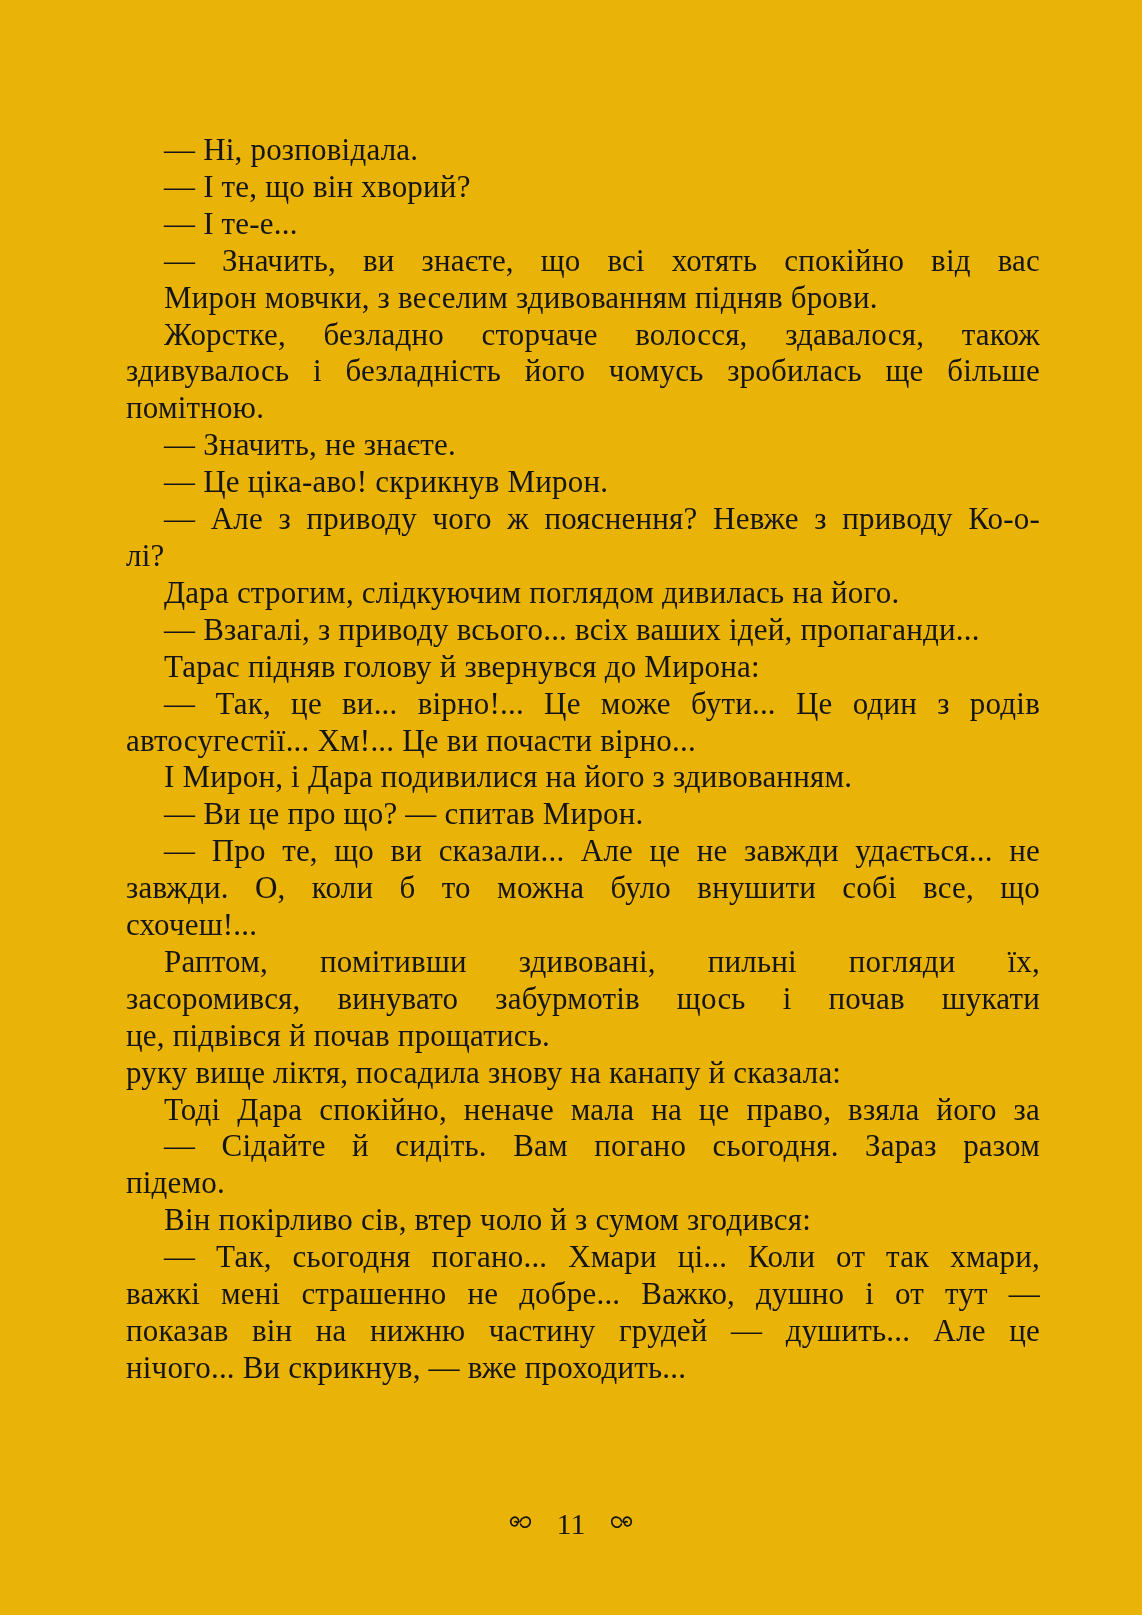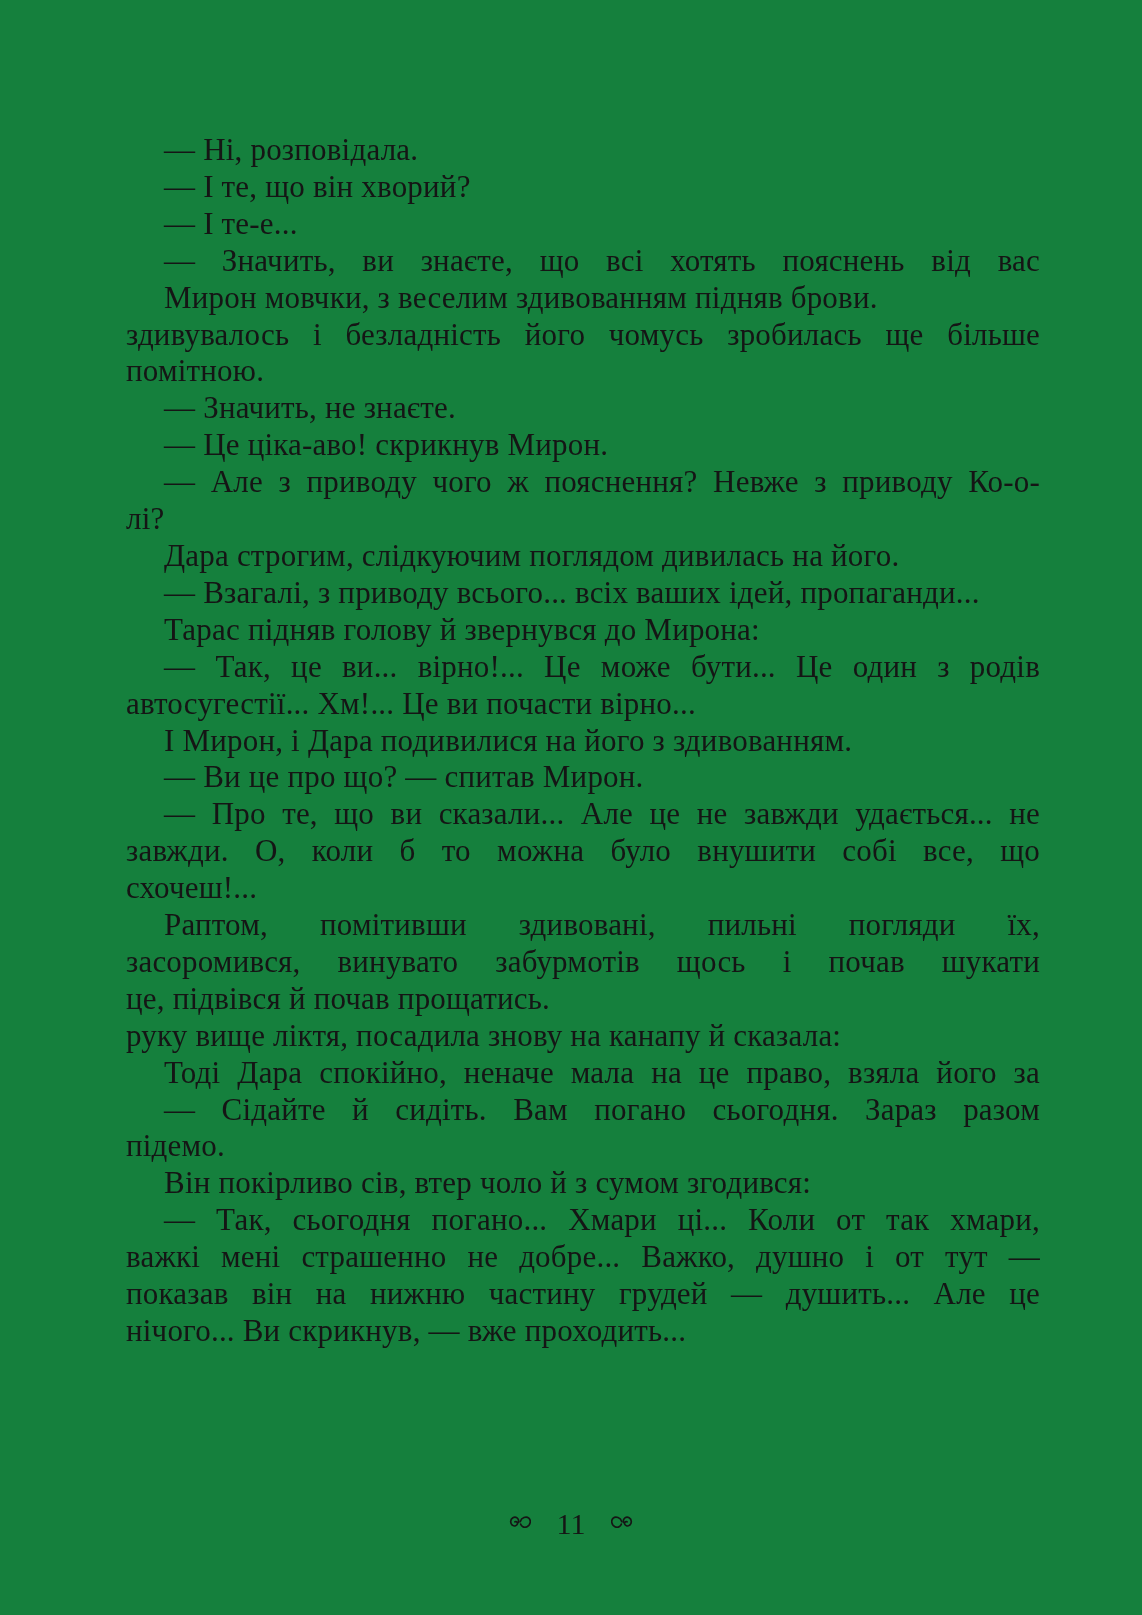--- a/index.html
+++ b/index.html
@@ -59,39 +59,40 @@
   .fleuron {
     display: block;
   }
   .fleuron.mirrored {
     transform: scaleX(-1);
   }
 </style>
 </head>
 <body>
 
-<div class="page" style="background: #15803d; color: rgb(21, 21, 21);">
+<div class="page" style="background: #eab308; color: rgb(21, 21, 21);">
 
   <div class="text-block">
       <div class="paragraph">
         <div class="line first last">— Ні, розповідала.</div>
       </div>
       <div class="paragraph">
         <div class="line first last">— І те, що він хворий?</div>
       </div>
       <div class="paragraph">
         <div class="line first last">— І те-е...</div>
       </div>
       <div class="paragraph">
-        <div class="line first">— Значить, ви знаєте, що всі хотять пояснень від вас</div>
+        <div class="line first">— Значить, ви знаєте, що всі хотять спокійно від вас</div>
       </div>
       <div class="paragraph">
         <div class="line first last">Мирон мовчки, з веселим здивованням підняв брови.</div>
       </div>
       <div class="paragraph">
+        <div class="line first">Жорстке, безладно сторчаче волосся, здавалося, також</div>
         <div class="line">здивувалось і безладність його чомусь зробилась ще більше</div>
         <div class="line last">помітною.</div>
       </div>
       <div class="paragraph">
         <div class="line first last">— Значить, не знаєте.</div>
       </div>
       <div class="paragraph">
         <div class="line first last">— Це ціка-аво! скрикнув Мирон.</div>
       </div>
       <div class="paragraph">

